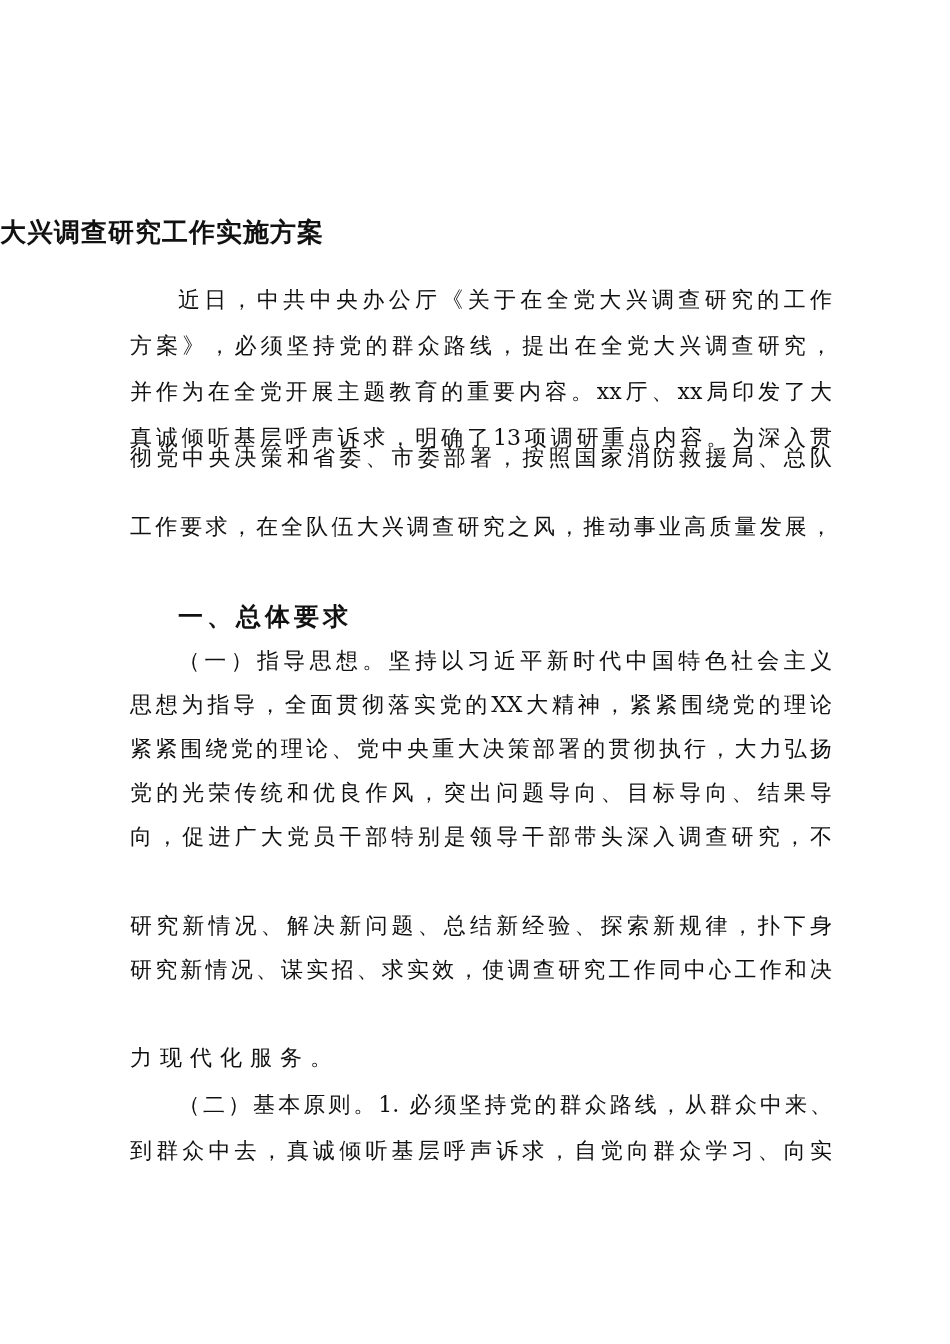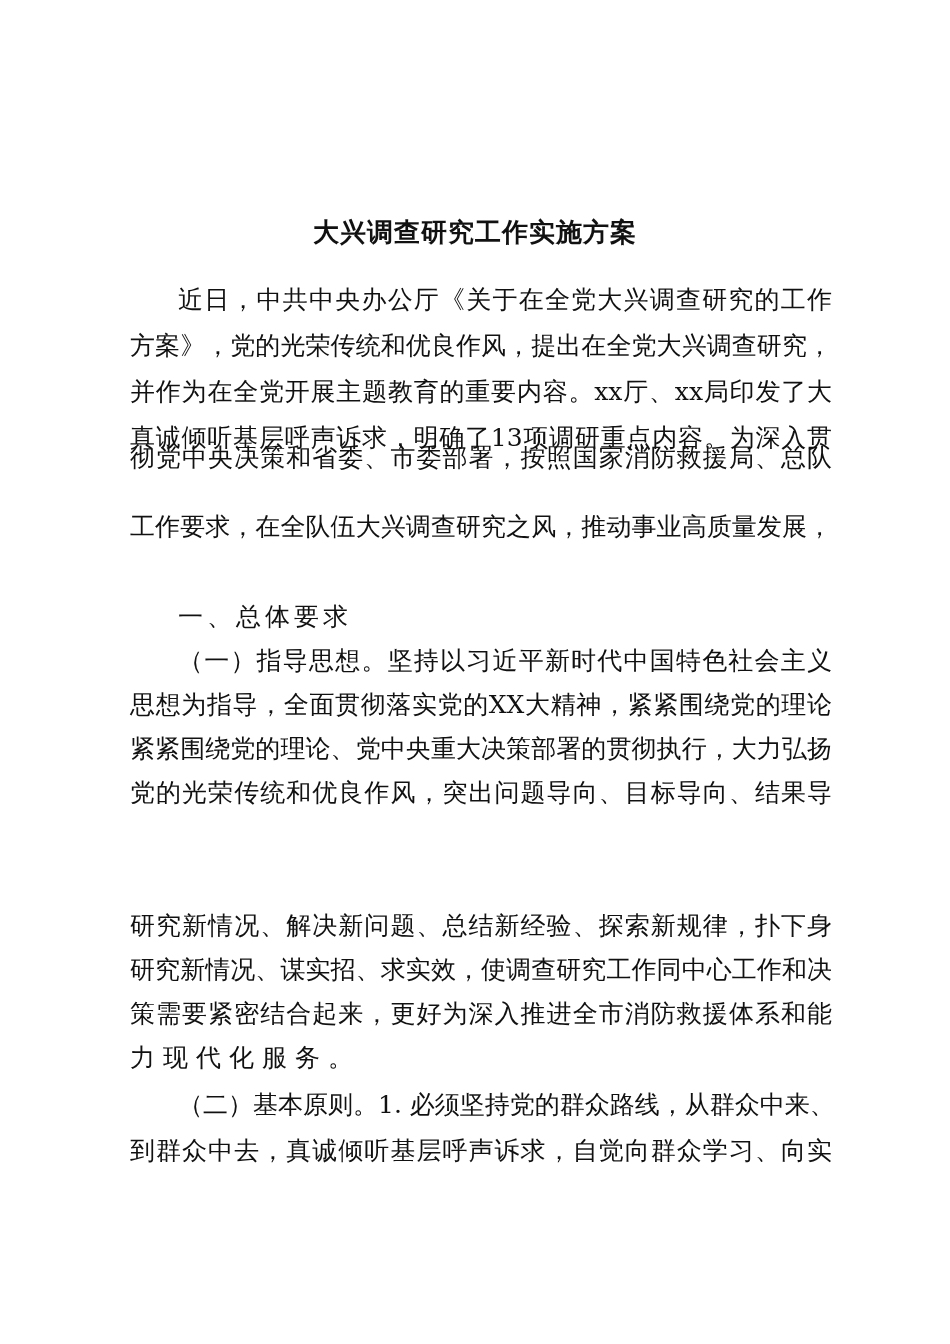--- a/index.html
+++ b/index.html
@@ -1,47 +1,47 @@
 <!DOCTYPE html>
 <html><head>
 <meta charset="utf-8">
 <style>
   html, body { margin: 0; padding: 0; background: #ffffff; }
   body { width: 950px; height: 1344px; position: relative; overflow: hidden;
          font-family: "DejaVu Serif", "Liberation Serif", serif; color: #111; }
   .page { position: absolute; left: 0; top: 0; width: 950px; height: 1344px; background: #fff; }
-  .title { position: absolute; left: 0; width: 950px; top: 212px; text-align: center;
+  .title { position: absolute; left: 0; width: 950px; top: 212px; 
            font-family: "DejaVu Sans", "Liberation Sans", sans-serif; font-weight: bold;
            font-size: 26px; letter-spacing: 1px; line-height: 40px; }
-  .line { position: absolute; left: 130px; width: 702px; font-size: 25px; line-height: 36px;
+  .line { position: absolute; left: 130px; width: 702px; font-size: 22px; line-height: 36px;
           height: 36px; white-space: nowrap; text-align: justify; text-align-last: justify; }
   .line.short { text-align-last: left; letter-spacing: 8px; }
   .line.indent { left: 178px; width: 654px; }
   .heading { position: absolute; left: 178px; font-family: "DejaVu Sans", "Liberation Sans", sans-serif;
-             font-weight: normal; font-size: 25px; line-height: 36px; letter-spacing: 4px; }
+             font-weight: bold; font-size: 25px; line-height: 36px; letter-spacing: 4px; }
 </style>
 </head>
 <body>
 
 <div class="page">
   <div class="title">大兴调查研究工作实施方案</div>
 
   <div class="line indent" style="top:282px">近日，中共中央办公厅《关于在全党大兴调查研究的工作</div>
-  <div class="line" style="top:328px">方案》，党的光荣传统和优良作风，提出在全党大兴调查研究，</div>
+  <div class="line" style="top:328px">方案》，必须坚持党的群众路线，提出在全党大兴调查研究，</div>
   <div class="line" style="top:374px">并作为在全党开展主题教育的重要内容。xx厅、xx局印发了大</div>
   <div class="line" style="top:420px">真诚倾听基层呼声诉求，明确了13项调研重点内容。为深入贯</div>
   <div class="line" style="top:440px">彻党中央决策和省委、市委部署，按照国家消防救援局、总队</div>
   <div class="line" style="top:509px">工作要求，在全队伍大兴调查研究之风，推动事业高质量发展，</div>
 
   <div class="heading" style="top:599px">一、总体要求</div>
 
   <div class="line indent" style="top:643px">（一）指导思想。坚持以习近平新时代中国特色社会主义</div>
   <div class="line" style="top:687px">思想为指导，全面贯彻落实党的XX大精神，紧紧围绕党的理论</div>
   <div class="line" style="top:731px">紧紧围绕党的理论、党中央重大决策部署的贯彻执行，大力弘扬</div>
   <div class="line" style="top:775px">党的光荣传统和优良作风，突出问题导向、目标导向、结果导</div>
+  <div class="line" style="top:819px">向，促进广大党员干部特别是领导干部带头深入调查研究，不</div>
   <div class="line" style="top:908px">研究新情况、解决新问题、总结新经验、探索新规律，扑下身</div>
   <div class="line" style="top:952px">研究新情况、谋实招、求实效，使调查研究工作同中心工作和决</div>
-  <div class="line" style="top:996px">策需要紧密结合起来，更好为深入推进全市消防救援体系和能</div>
   <div class="line short" style="top:1040px">力现代化服务。</div>
 
   <div class="line indent" style="top:1087px">（二）基本原则。1. 必须坚持党的群众路线，从群众中来、</div>
   <div class="line" style="top:1133px">到群众中去，真诚倾听基层呼声诉求，自觉向群众学习、向实</div>
 </div>
 
 </body></html>

